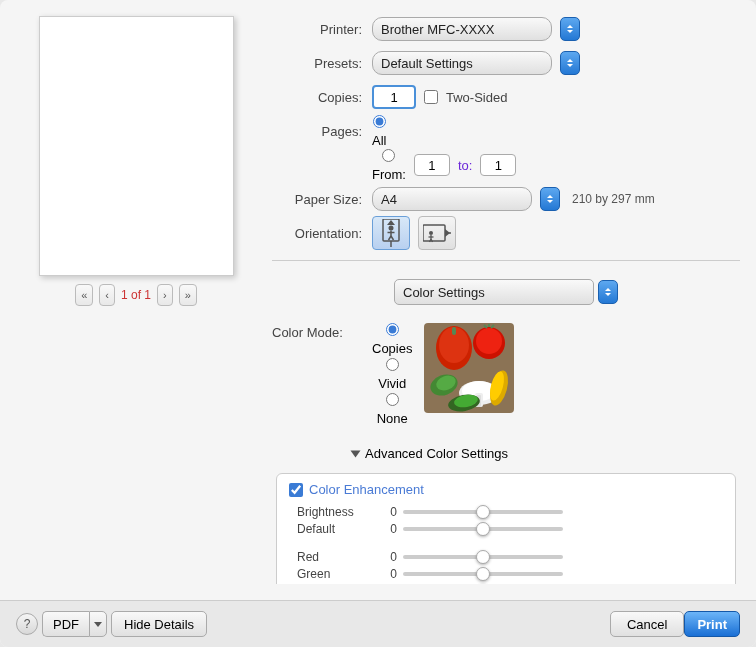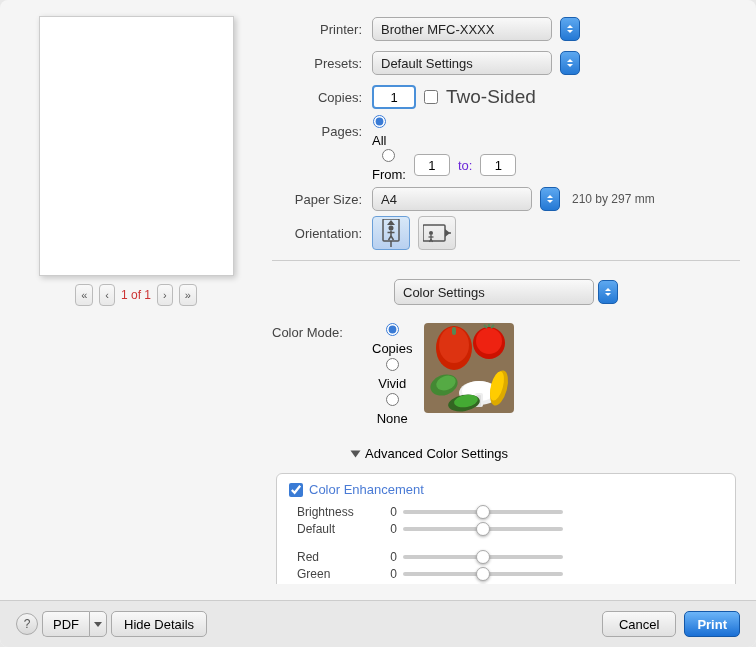--- a/index.html
+++ b/index.html
@@ -94,21 +94,21 @@
       display: flex;
       align-items: center;
       gap: 8px;
     }
     
     .mac-select {
       appearance: none;
       -webkit-appearance: none;
       background: linear-gradient(to bottom, #f9f9f9, #e0e0e0);
       border: 1px solid #aaa;
-      border-radius: 5px;
+      border-radius: 10px;
       padding: 2px 24px 2px 8px;
       font-size: 13px;
       color: #222;
       height: 24px;
       min-width: 180px;
       cursor: pointer;
       position: relative;
     }
     .select-wrapper {
       position: relative;
@@ -380,21 +380,21 @@
       border: 1px solid #aaa;
       border-radius: 5px;
       padding: 3px 12px;
       font-size: 13px;
       height: 26px;
       cursor: pointer;
     }
     .footer-right {
       display: flex;
       align-items: center;
-      gap: 8px;
+      gap: 0;
     }
     .cancel-btn {
       background: linear-gradient(to bottom, #f9f9f9, #e0e0e0);
       border: 1px solid #aaa;
       border-radius: 5px;
       padding: 3px 16px;
       font-size: 13px;
       height: 26px;
       cursor: pointer;
     }
@@ -403,21 +403,21 @@
       border: 1px solid #1458a8;
       border-radius: 5px;
       padding: 3px 12px;
       font-size: 13px;
       color: white;
       height: 26px;
       cursor: pointer;
       font-weight: 700;
     }
     .two-sided-label {
-      font-size: 19px;
+      font-size: 13px;
       color: #444;
     }
   </style>
 </head>
 <body>
 
 <div class="dialog">
   <div class="main-content">
 
     <div class="preview-panel">

